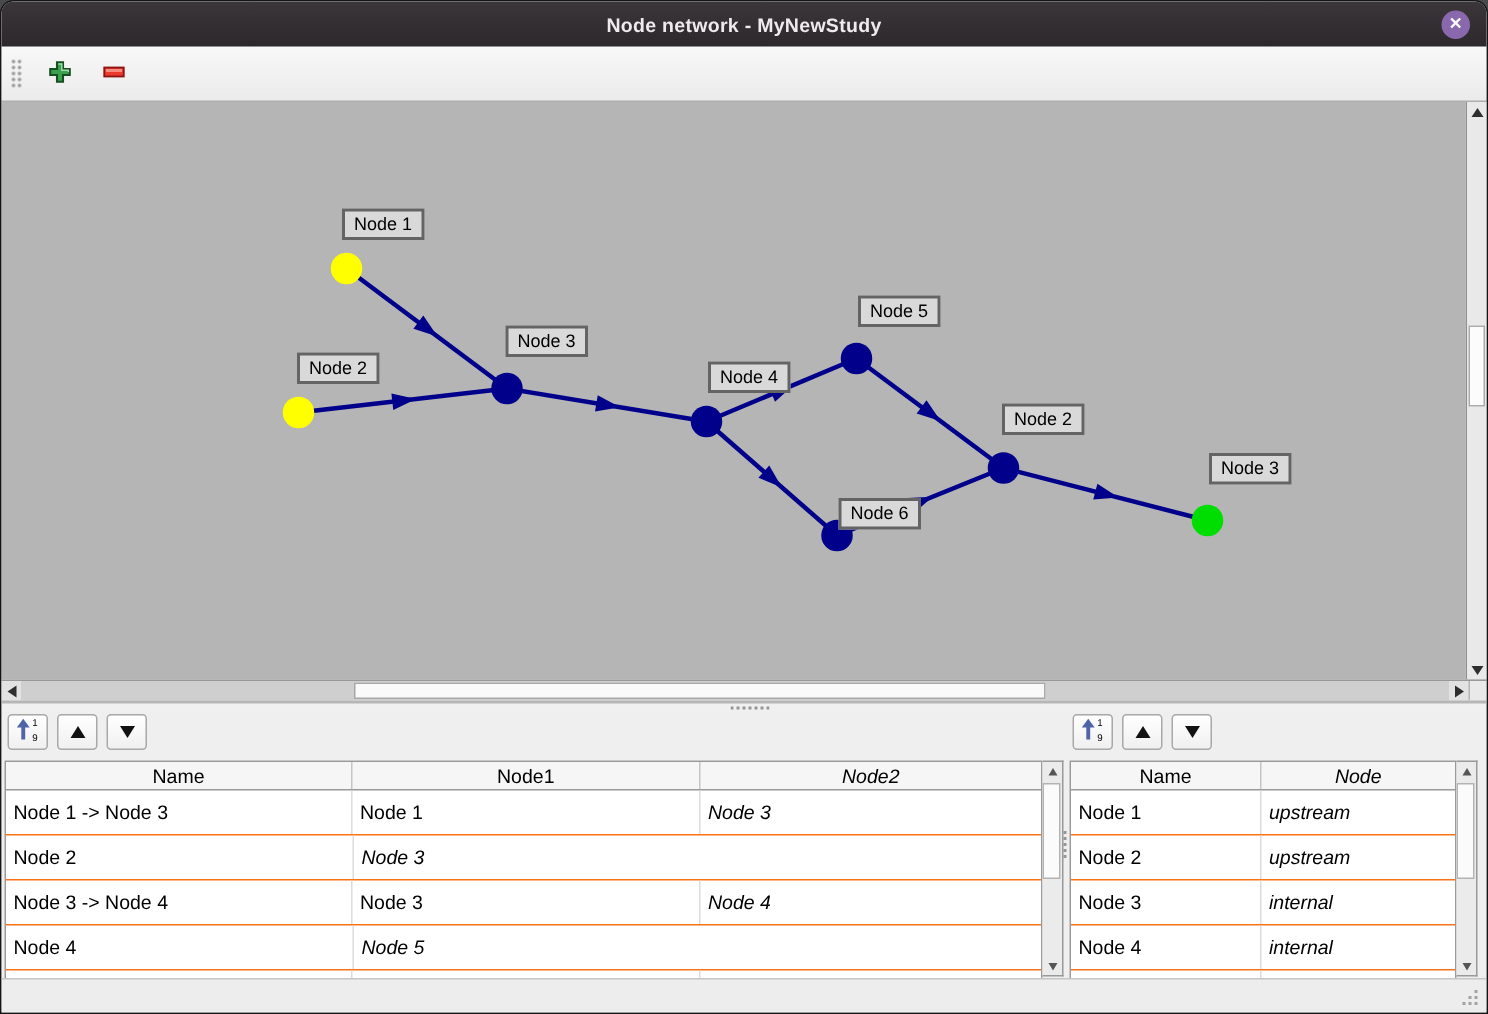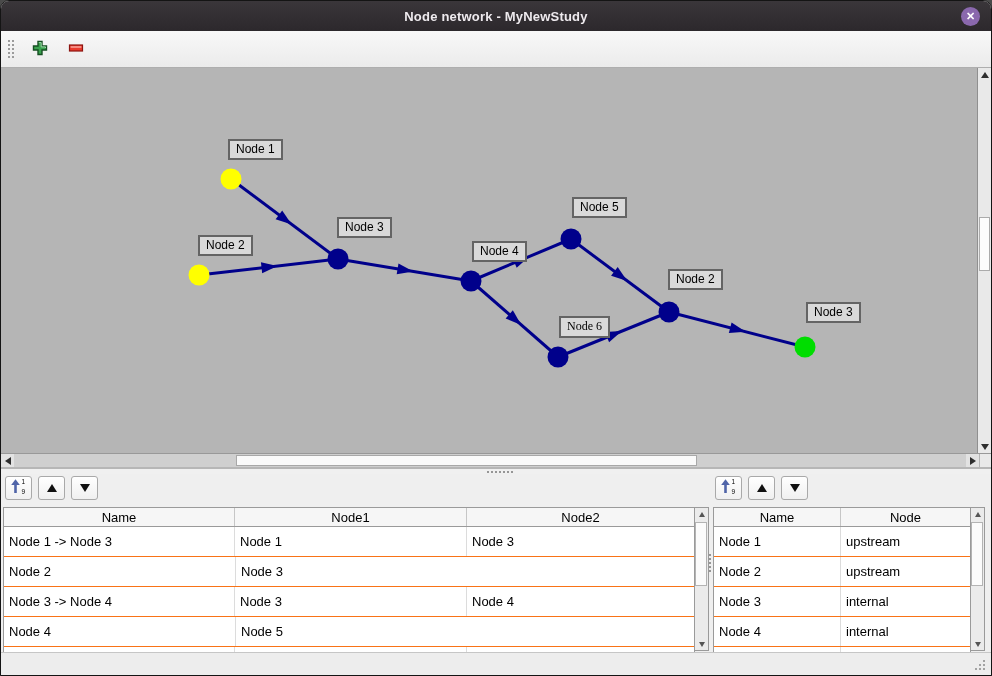--- a/index.html
+++ b/index.html
@@ -69,21 +69,21 @@
   .pbtn .tri-up{ border-bottom-width:8px; border-bottom-color:#111; }
   .pbtn .tri-down{ border-top-width:8px; border-top-color:#111; }
   
   .tables-row{ flex:0 0 150px; position:relative; background:#efefef; }
   .gtable{ position:absolute; top:5px; background:#fff; border:1px solid #9a9a9a; font-size:13px; color:#000; }
   .gtable .trow{ display:flex; }
   .gtable .thead{ height:19px; background:#f6f6f6; border-bottom:1px solid #9a9a9a; }
   .gtable .thead .tcell{ display:flex; align-items:center; justify-content:center; border-right:1px solid #c6c6c6; font-size:13px; }
   .gtable .tbody-row{ height:30px; border-bottom:1px solid #f97316; }
   .gtable .tbody-row .tcell{ display:flex; align-items:center; padding-left:5px; border-right:1px solid #dcdcdc; }
-  .gtable .trow .tcell:last-child{ border-right:none; }
+  .gtable .trow .tcell:last-child{ border-right:none;font-style:italic; }
   .gtable .partial{ height:8px; border-bottom:none; }
   .tvscroll{ position:absolute; top:5px; width:14px; height:144px; background:#ebebeb;
     border:1px solid #9a9a9a; border-left:none; display:flex; flex-direction:column; }
   .tvs-btn{ flex:0 0 12px; display:flex; align-items:center; justify-content:center; }
   .tvs-track{ flex:1; position:relative; }
   .tvs-thumb{ position:absolute; left:0px; width:12px; top:2px; height:64px; background:#fbfbfb; border:1px solid #b3b3b3; }
   .tvs-btn .tri-up{ border-bottom-color:#555; } .tvs-btn .tri-down{ border-top-color:#555; }
   .dots-v{ position:absolute; left:708px; top:52px; width:2px; height:18px;
     background-image:linear-gradient(#969696 2px, transparent 2px); background-size:2px 4px; }
   
@@ -150,21 +150,21 @@
           <circle cx="557" cy="289" r="10.5" fill="#00008b"></circle>
           <circle cx="668" cy="244" r="10.5" fill="#00008b"></circle>
           <circle cx="804" cy="279" r="10.5" fill="#00dd00"></circle>
         </svg>
       <div>
           <div class="node-label" style="left: 227px; top: 71px;">Node 1</div>
           <div class="node-label" style="left: 197px; top: 167px;">Node 2</div>
           <div class="node-label" style="left: 336px; top: 149px;">Node 3</div>
           <div class="node-label" style="left: 471px; top: 173px;">Node 4</div>
           <div class="node-label" style="left: 571px; top: 129px;">Node 5</div>
-          <div class="node-label" style="left: 558px; top: 248px; font-family: Liberation Serif, serif;">Node 6</div>
+          <div class="node-label" style="left: 558px; top: 264px;">Node 6</div>
           <div class="node-label" style="left: 667px; top: 201px;">Node 2</div>
           <div class="node-label" style="left: 805px; top: 234px;">Node 3</div>
         </div>
     </div>
     <div class="vscroll">
       <div class="vs-btn">
           <span class="tri tri-up"></span>
         </div>
       <div class="vs-track">
         <div class="vs-thumb" style="top:136px;height:54px;"></div>

